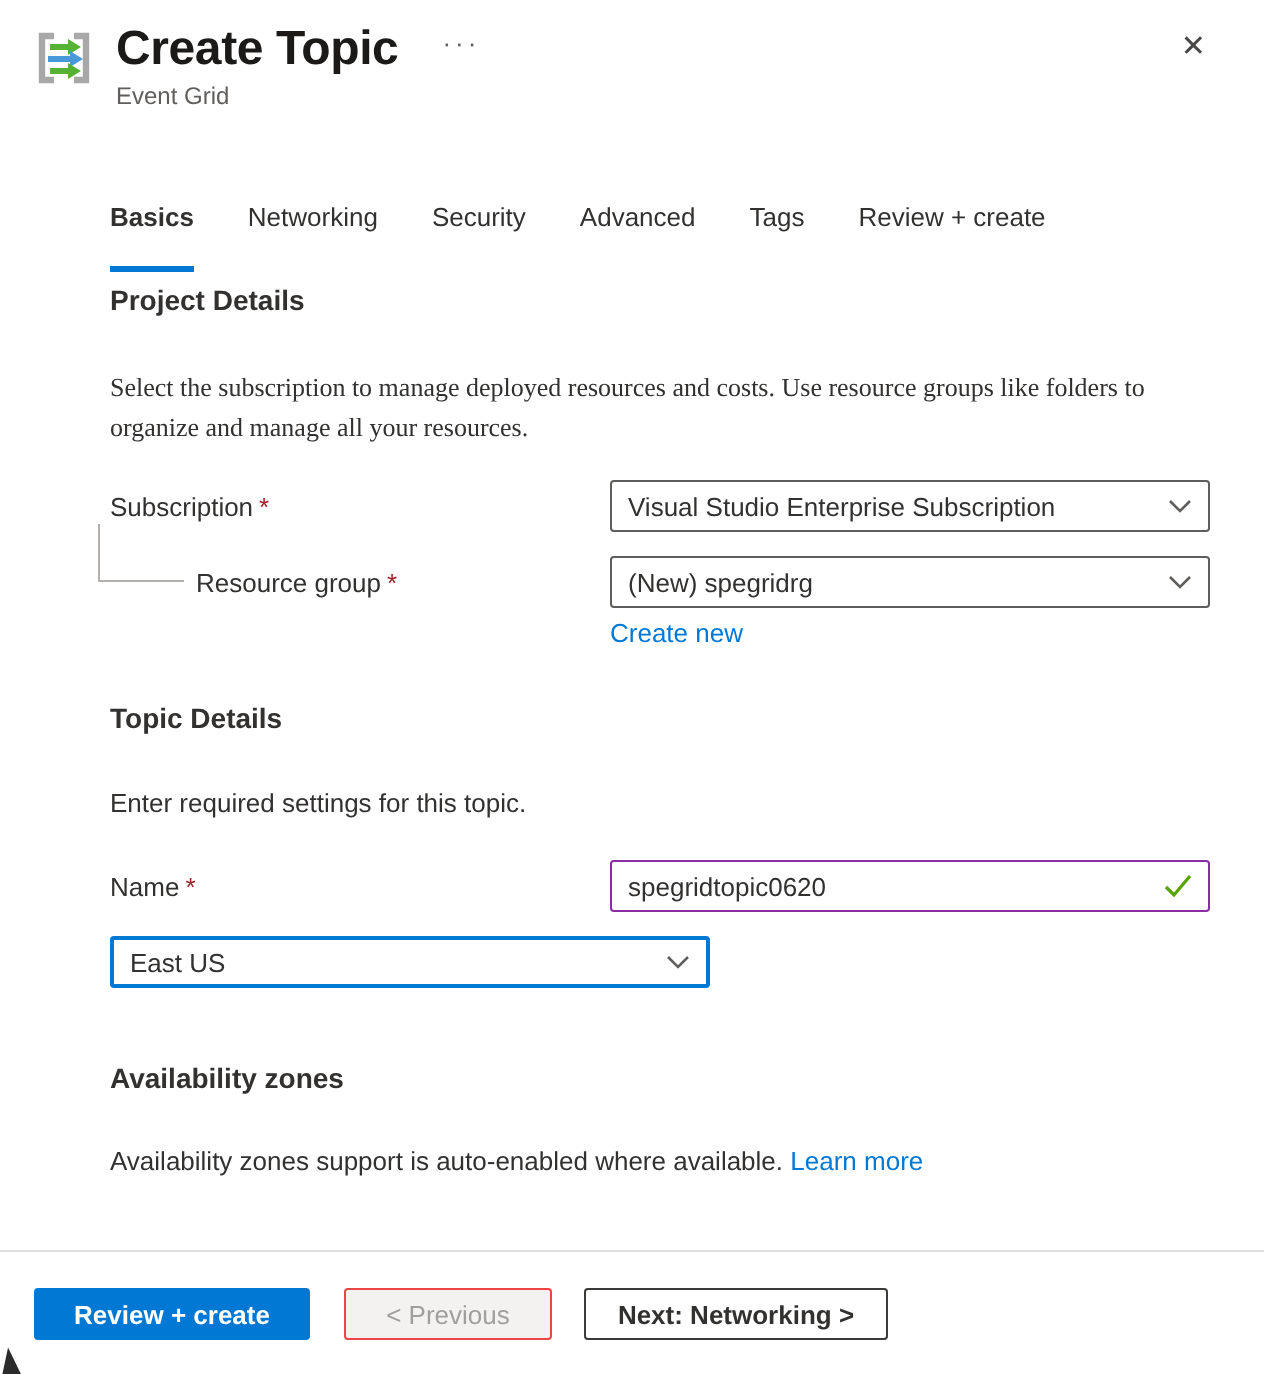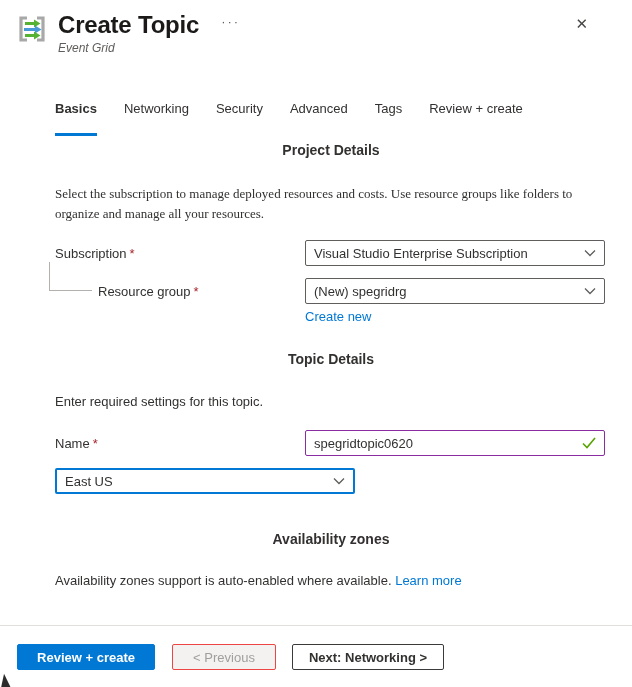--- a/index.html
+++ b/index.html
@@ -1,36 +1,36 @@
 <!DOCTYPE html>
 <html><head>
 <meta charset="utf-8">
 <style>
   * { margin:0; padding:0; box-sizing:border-box; }
   html,body { width:632px; height:687px; background:#ffffff; overflow:hidden; }
   body { font-family:"Liberation Sans", sans-serif; color:#323130; position:relative; }
 
   
-  .header { position:absolute; top:12px; left:17px; right:19px; display:flex; align-items:flex-start; }
+  .header { position:absolute; top:12px; left:17px; right:4px; display:flex; align-items:flex-start; }
   .eg-icon { width:30px; height:30px; flex:0 0 30px; margin-top:2px; }
   .title-block { margin-left:11px; }
   .title-row { display:flex; align-items:flex-start; }
   .page-title { font-size:24px; font-weight:700; color:#1b1a19; line-height:26px; letter-spacing:-0.2px; }
   .more-dots { margin-left:22px; margin-top:2px; color:#605e5c; font-size:13px; letter-spacing:2px; cursor:pointer; }
-  .subtitle { font-size:12px; color:#605e5c; margin-top:3px;font-style:italic; }
+  .subtitle { font-size:12px; color:#605e5c; margin-top:3px; }
   .close-btn { position:absolute; right:25px; top:2px; font-size:15px; color:#494847; cursor:pointer; line-height:20px; }
 
   
   .tabs { position:absolute; top:101px; left:55px; display:flex; column-gap:27px; }
   .tab { font-size:13px; color:#323130; padding-bottom:17px; border-bottom:3px solid transparent; cursor:pointer; }
   .tab.active { font-weight:700; border-bottom-color:#0078d4; }
 
   
   .content { position:absolute; top:142px; left:55px; width:552px; }
-  .section-heading { font-size:14px; font-weight:700; color:#323130; line-height:16px;text-align:center; }
+  .section-heading { font-size:14px; font-weight:700; color:#323130; line-height:16px; }
   .section-desc { font-size:13px; line-height:20px; color:#323130; max-width:527px; }
   .desc-project { margin-top:26px;font-family:Liberation Serif, serif; }
   .desc-topic { margin-top:25px; }
   .heading-topic { margin-top:27px; }
   .heading-avail { margin-top:37px; }
   .avail-text { margin-top:25px; font-size:13px; line-height:18px; }
   a.link { color:#0078d4; text-decoration:none; cursor:pointer; }
 
   .form-row { display:flex; align-items:center; position:relative; }
   .row-subscription { margin-top:16px; }

